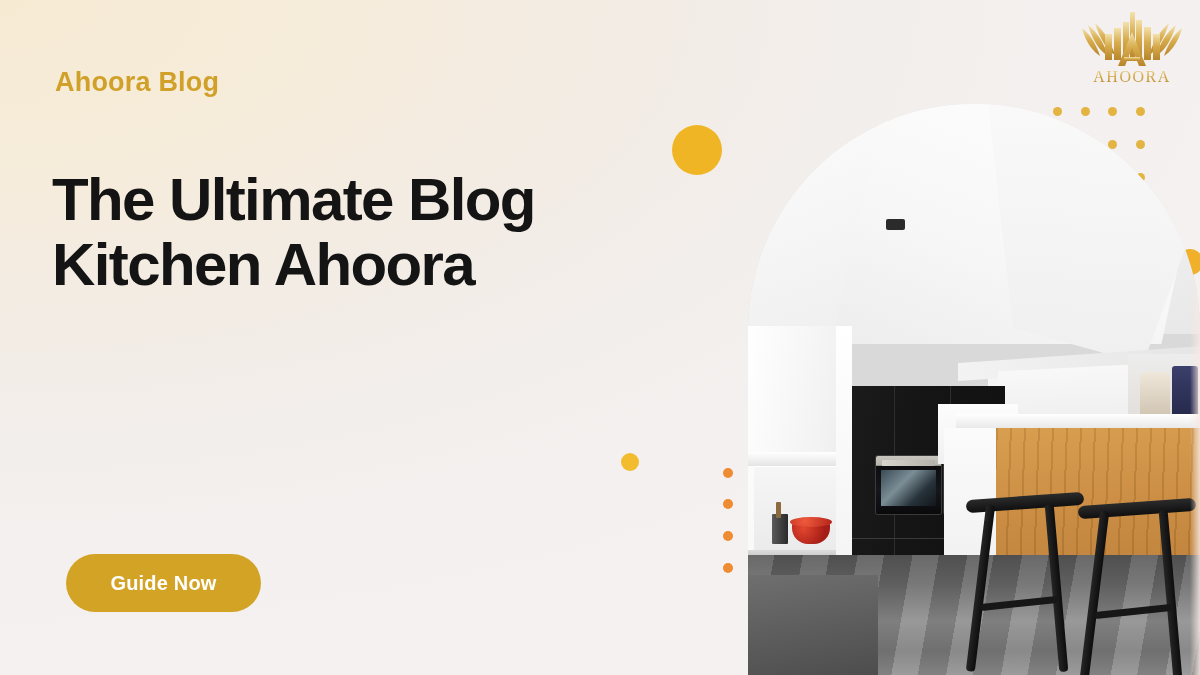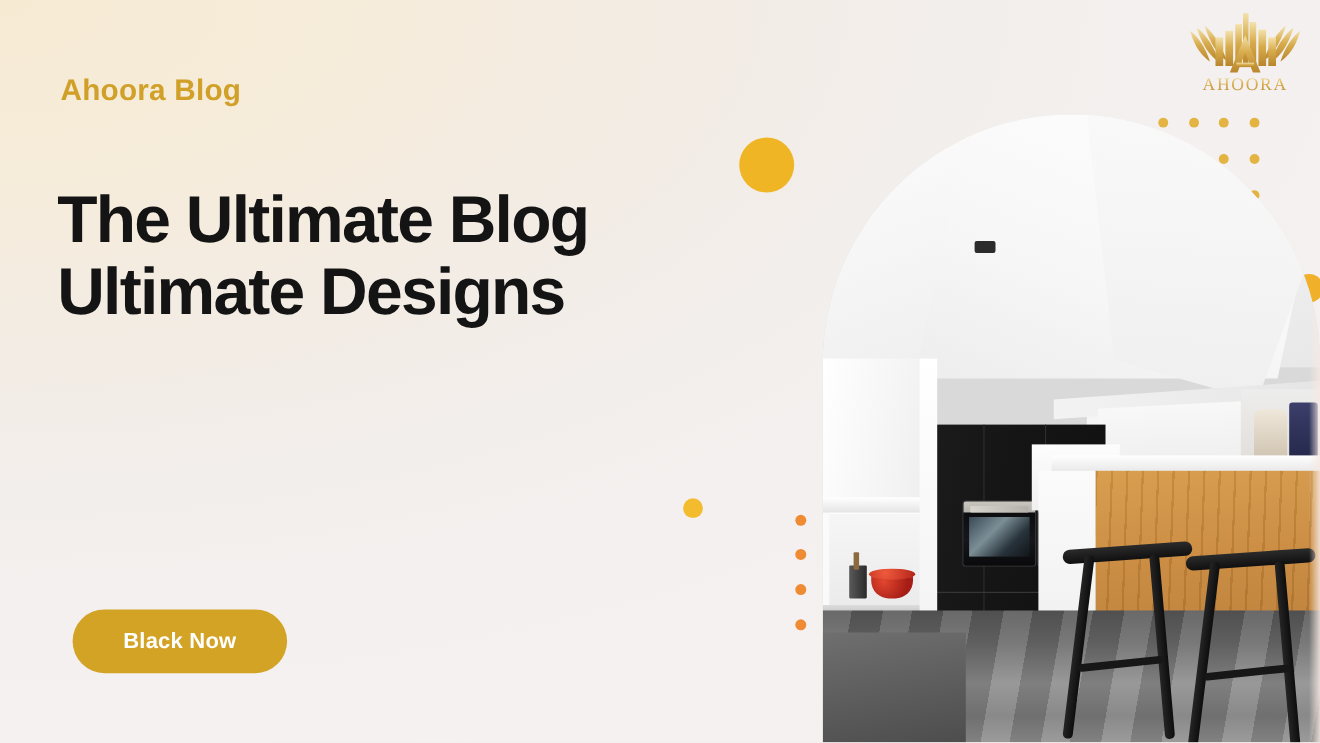--- a/index.html
+++ b/index.html
@@ -232,24 +232,24 @@
   <div class="dot dot-gold" style="left:1136px; top:140px;"></div>
   <div class="dot dot-gold" style="left:1136px; top:173px;"></div>
 
   <div class="dot dot-orange" style="left:723px; top:468px;"></div>
   <div class="dot dot-orange" style="left:723px; top:499px;"></div>
   <div class="dot dot-orange" style="left:723px; top:531px;"></div>
   <div class="dot dot-orange" style="left:723px; top:563px;"></div>
 
   <h1 class="headline">
     <span class="ln">The Ultimate Blog</span>
-    <span class="ln">Ultimate Designs</span>
+    <span class="ln">Kitchen Ahoora</span>
   </h1>
 
-  <button class="cta">Black Now</button>
+  <button class="cta">Guide Now</button>
 
   <div class="photo-arch">
     <div class="scene">
 
       <div class="ceil-a"></div>
       <div class="ceil-b"></div>
       <div class="ceil-c"></div>
       <div class="spot"></div>
 
       <div class="wall-r"></div>

